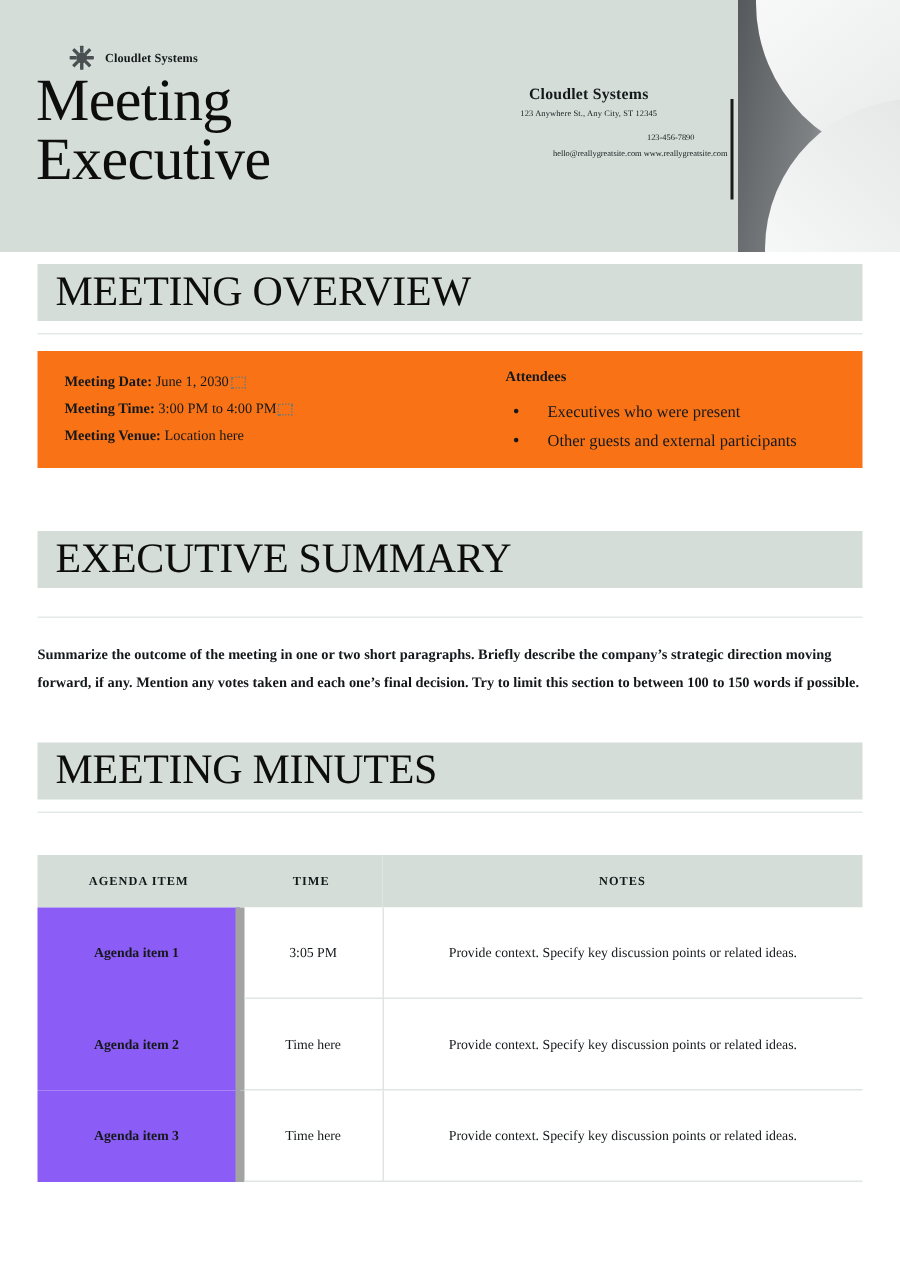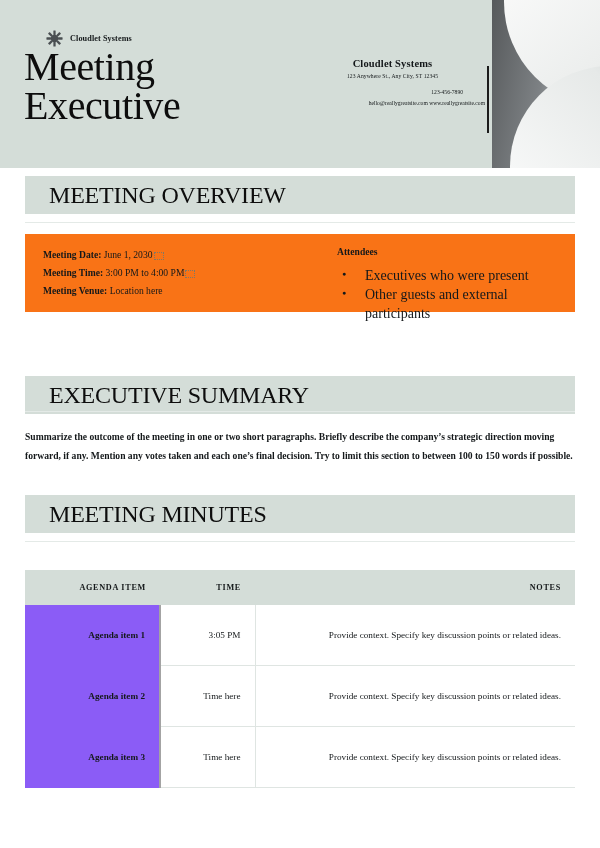--- a/index.html
+++ b/index.html
@@ -114,22 +114,22 @@
   .banner {
     position: absolute;
     left: 25px;
     width: 550px;
     height: 38px;
     background: #d4ddd8;
     display: flex;
     align-items: center;
   }
   .banner-title {
-    padding-left: 24px;
-    font-size: 24px;
+    padding-left: 12px;
+    font-size: 28px;
     font-weight: 400;
     letter-spacing: -0.2px;
     color: #0d0d0d;
     font-family: "Liberation Serif", "DejaVu Serif", serif;
   }
 
   .banner-rule {
     position: absolute;
     left: 25px;
     width: 550px;
@@ -171,21 +171,21 @@
 
   .ov-right { position: absolute; left: 312px; top: 12px; }
   .att-title {
     font-size: 9.6px;
     font-weight: bold;
     color: #14181a;
     margin-bottom: 9px;
   }
   .att-list { list-style: none; }
   .att-list li {
-    font-size: 14px;
+    font-size: 11px;
     line-height: 19px;
     color: #14181a;
     position: relative;
     padding-left: 28px;
   }
   .att-list li::before {
     content: "\25CF";
     position: absolute;
     left: 5px;
     top: -1px;
@@ -211,21 +211,21 @@
     left: 25px;
     top: 570px;
     width: 550px;
     border-collapse: collapse;
     table-layout: fixed;
   }
 
   .minutes-table th,
   .minutes-table td {
     vertical-align: top;
-    text-align: right;
+    text-align: center;
     padding: 22px 14px;
   }
 
   .minutes-table thead th {
     background: #d4ddd8;
     height: 35px;
     font-size: 8.2px;
     font-weight: bold;
     letter-spacing: 0.7px;
     color: #14181a;
@@ -244,21 +244,21 @@
     color: #14181a;
     height: 53px;
     border-bottom: 1px solid #dfe5e2;
   }
   .minutes-table tbody td.cell-item {
     background: #8b5cf6;
     font-weight: bold;
     border-bottom: none;
   }
   .minutes-table tbody td.cell-time {
-    border-left: 2px solid #a3a3a3;
+    border-left: 6px solid #a3a3a3;
     border-right: 1px solid #dfe5e2;
   }
   .minutes-table tbody tr:last-child td {
     border-bottom: 1px solid #dfe5e2;
   }
   .minutes-table tbody tr:last-child td.cell-item { border-bottom: none; margin-left: 20px; }
 </style>
 </head>
 <body>
 
@@ -353,21 +353,21 @@
 
     <div class="ov-right">
       <div class="att-title">Attendees</div>
       <ul class="att-list">
         <li>Executives who were present</li>
         <li>Other guests and external participants</li>
       </ul>
     </div>
   </div>
 
-  <div class="banner" style="top:376px;text-align:center;">
+  <div class="banner" style="top:354px;text-align:center;">
     <span class="banner-title">EXECUTIVE SUMMARY</span>
   </div>
   <div class="banner-rule" style="top:411px;"></div>
 
   <p class="summary-body">Summarize the outcome of the meeting in one or two short paragraphs. Briefly describe the company’s strategic direction moving forward, if any. Mention any votes taken and each one’s final decision. Try to limit this section to between 100 to 150 words if possible.</p>
 
   <div class="banner" style="top:495px;">
     <span class="banner-title">MEETING MINUTES</span>
   </div>
   <div class="banner-rule" style="top:541px;"></div>

